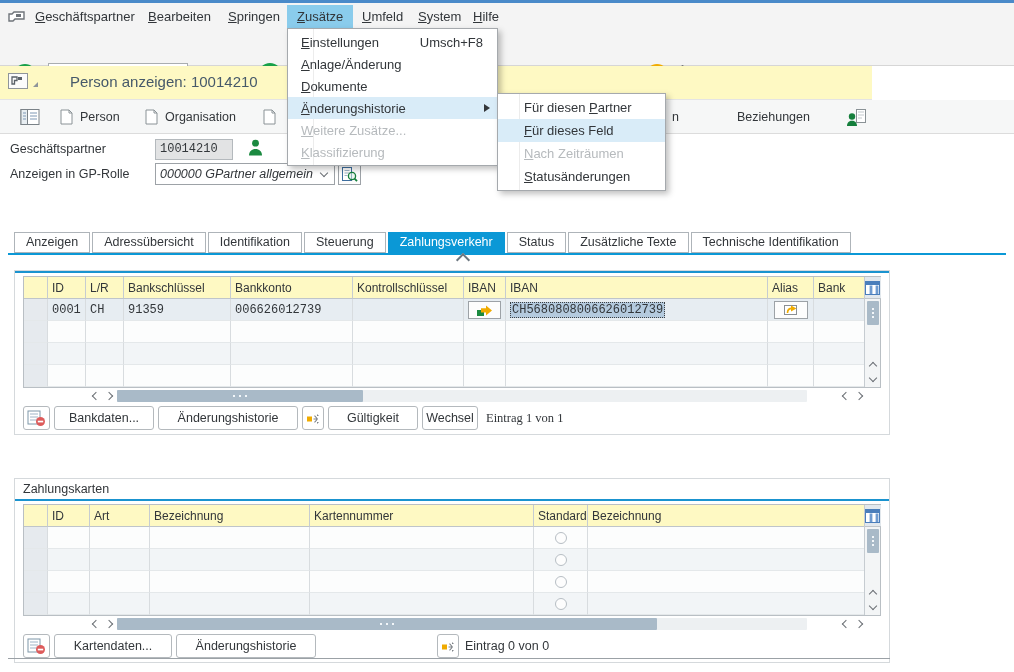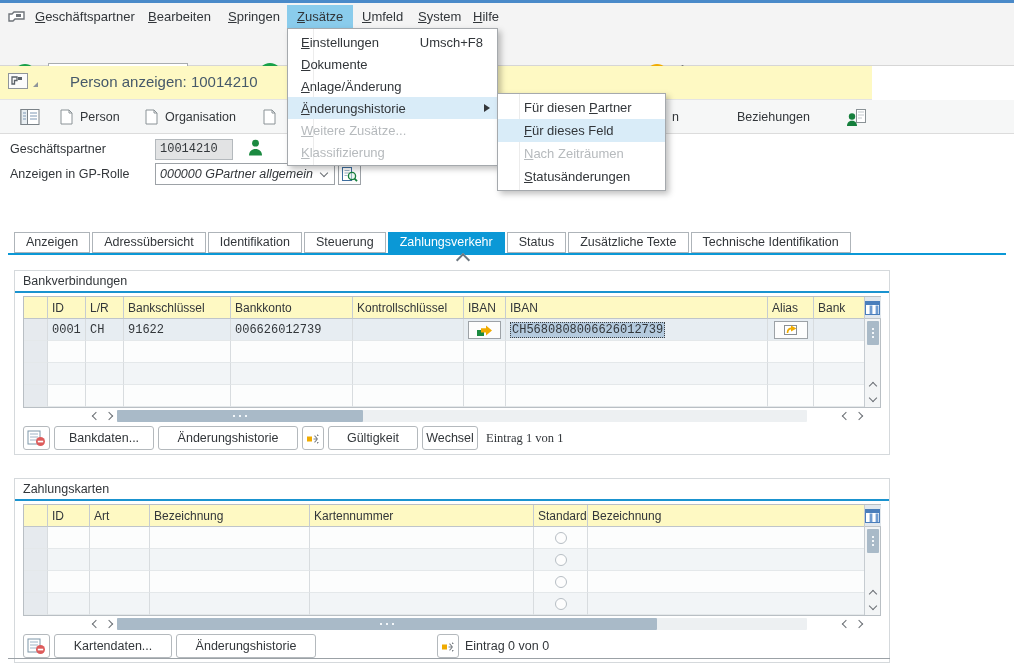--- a/index.html
+++ b/index.html
@@ -288,41 +288,40 @@
   <span class="tab">Steuerung</span>
   <span class="tab active">Zahlungsverkehr</span>
   <span class="tab">Status</span>
   <span class="tab">Zusätzliche Texte</span>
   <span class="tab">Technische Identifikation</span>
 </div>
 <div class="tab-underline"></div>
 <div class="tab-caret"></div>
 
 <div class="section" style="top:270px">
-  <div class="section-label">Bankverbindungen</div>
   <div class="section-rule"></div>
   <div class="tablewrap">
     <div class="cols">
       <div class="trow thead">
         <div class="cell selcell" style="width:24px"></div>
         <div class="cell" style="width:38px">ID</div>
         <div class="cell" style="width:38px">L/R</div>
         <div class="cell" style="width:107px">Bankschlüssel</div>
         <div class="cell" style="width:122px">Bankkonto</div>
         <div class="cell" style="width:111px">Kontrollschlüssel</div>
         <div class="cell" style="width:42px">IBAN</div>
         <div class="cell" style="width:262px">IBAN</div>
         <div class="cell" style="width:46px">Alias</div>
         <div class="cell" style="flex:1;border-right:none">Bank</div>
       </div>
       <div class="trow row-data">
         <div class="cell selcell" style="width:24px"></div>
         <div class="cell" style="width:38px">0001</div>
         <div class="cell" style="width:38px">CH</div>
-        <div class="cell" style="width:107px">91622</div>
+        <div class="cell" style="width:107px">91359</div>
         <div class="cell" style="width:122px">006626012739</div>
         <div class="cell" style="width:111px"></div>
         <div class="cell" style="width:42px;justify-content:center">
           <span class="cellbtn" style="width:34px;height:18px">
             <svg width="17" height="14" viewBox="0 0 17 14">
                 <rect x="1" y="7" width="7" height="6" fill="#1b8a40"></rect>
                 <path d="M5 5.2h5V2.4l6 5-6 5V9.6H5z" fill="#f0ab00"></path>
               </svg>
           </span>
         </div>
@@ -579,24 +578,24 @@
 </div>
 
 <div class="bottom-rule"></div>
 
 <div class="popup" id="menu-popup">
   <div class="pitem">
     <span><u>E</u>instellungen</span>
     <span class="shortcut">Umsch+F8</span>
   </div>
   <div class="pitem">
+    <span><u>A</u>nlage/Änderung</span>
+  </div>
+  <div class="pitem">
     <span><u>D</u>okumente</span>
-  </div>
-  <div class="pitem">
-    <span><u>A</u>nlage/Änderung</span>
   </div>
   <div class="pitem hl">
     <span><u>Ä</u>nderungshistorie</span>
     <span class="subarrow"></span>
   </div>
   <div class="pitem disabled">
     <span><u>W</u>eitere Zusätze...</span>
   </div>
   <div class="pitem disabled">
     <span><u>K</u>lassifizierung</span>

